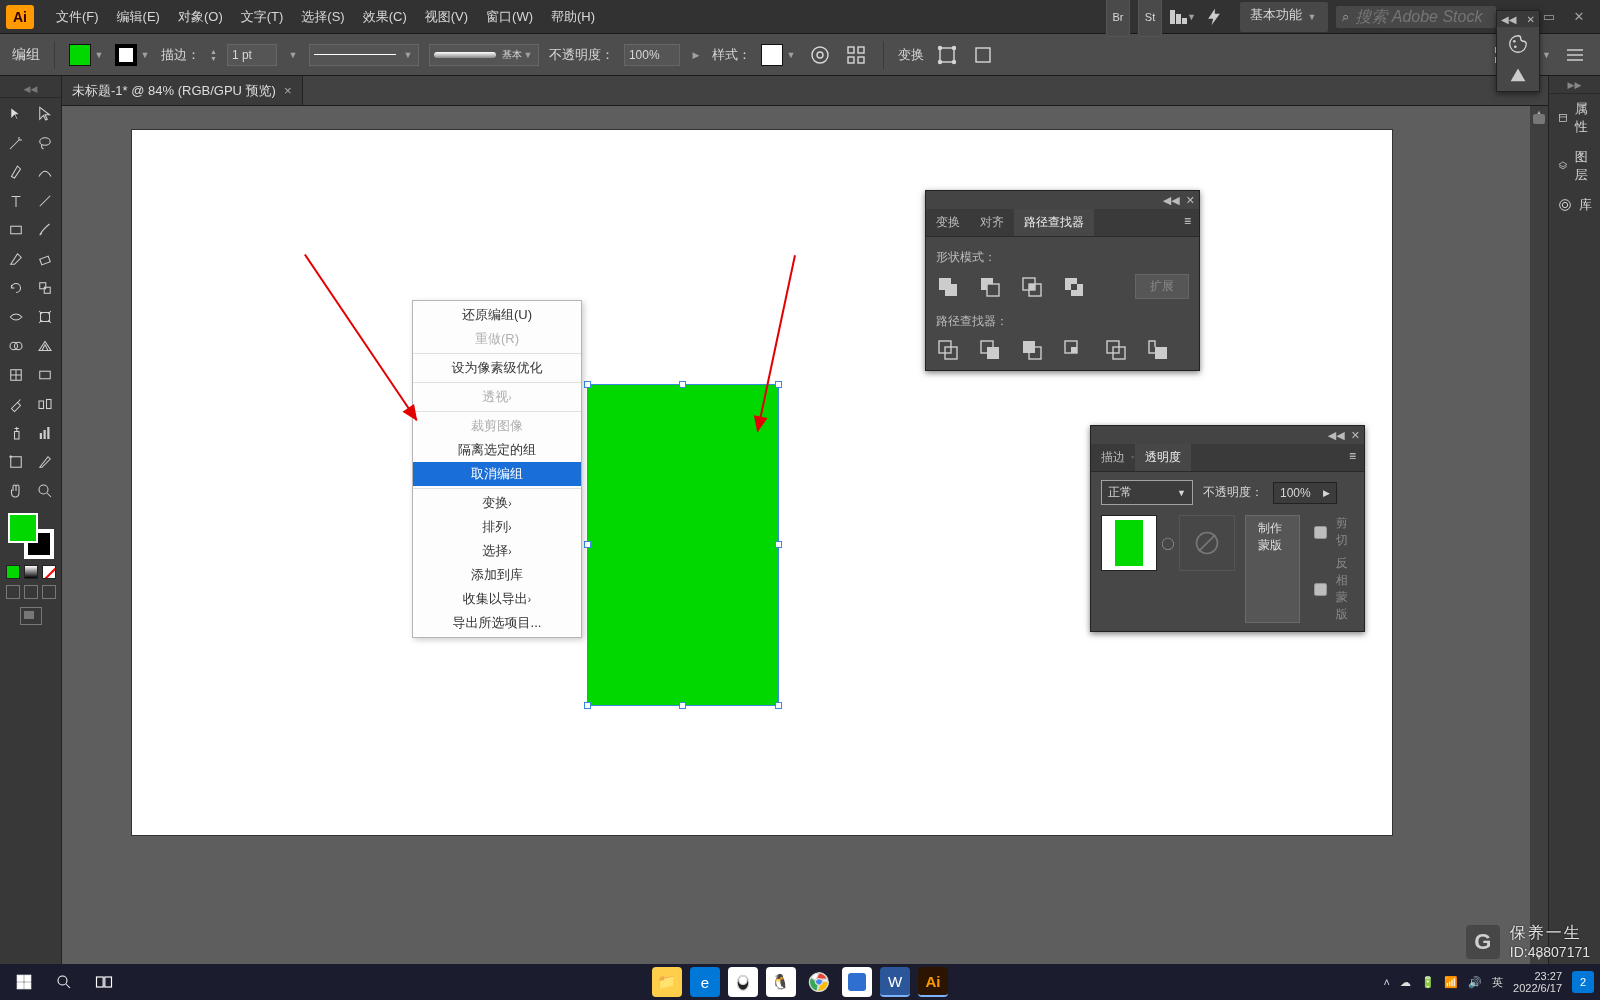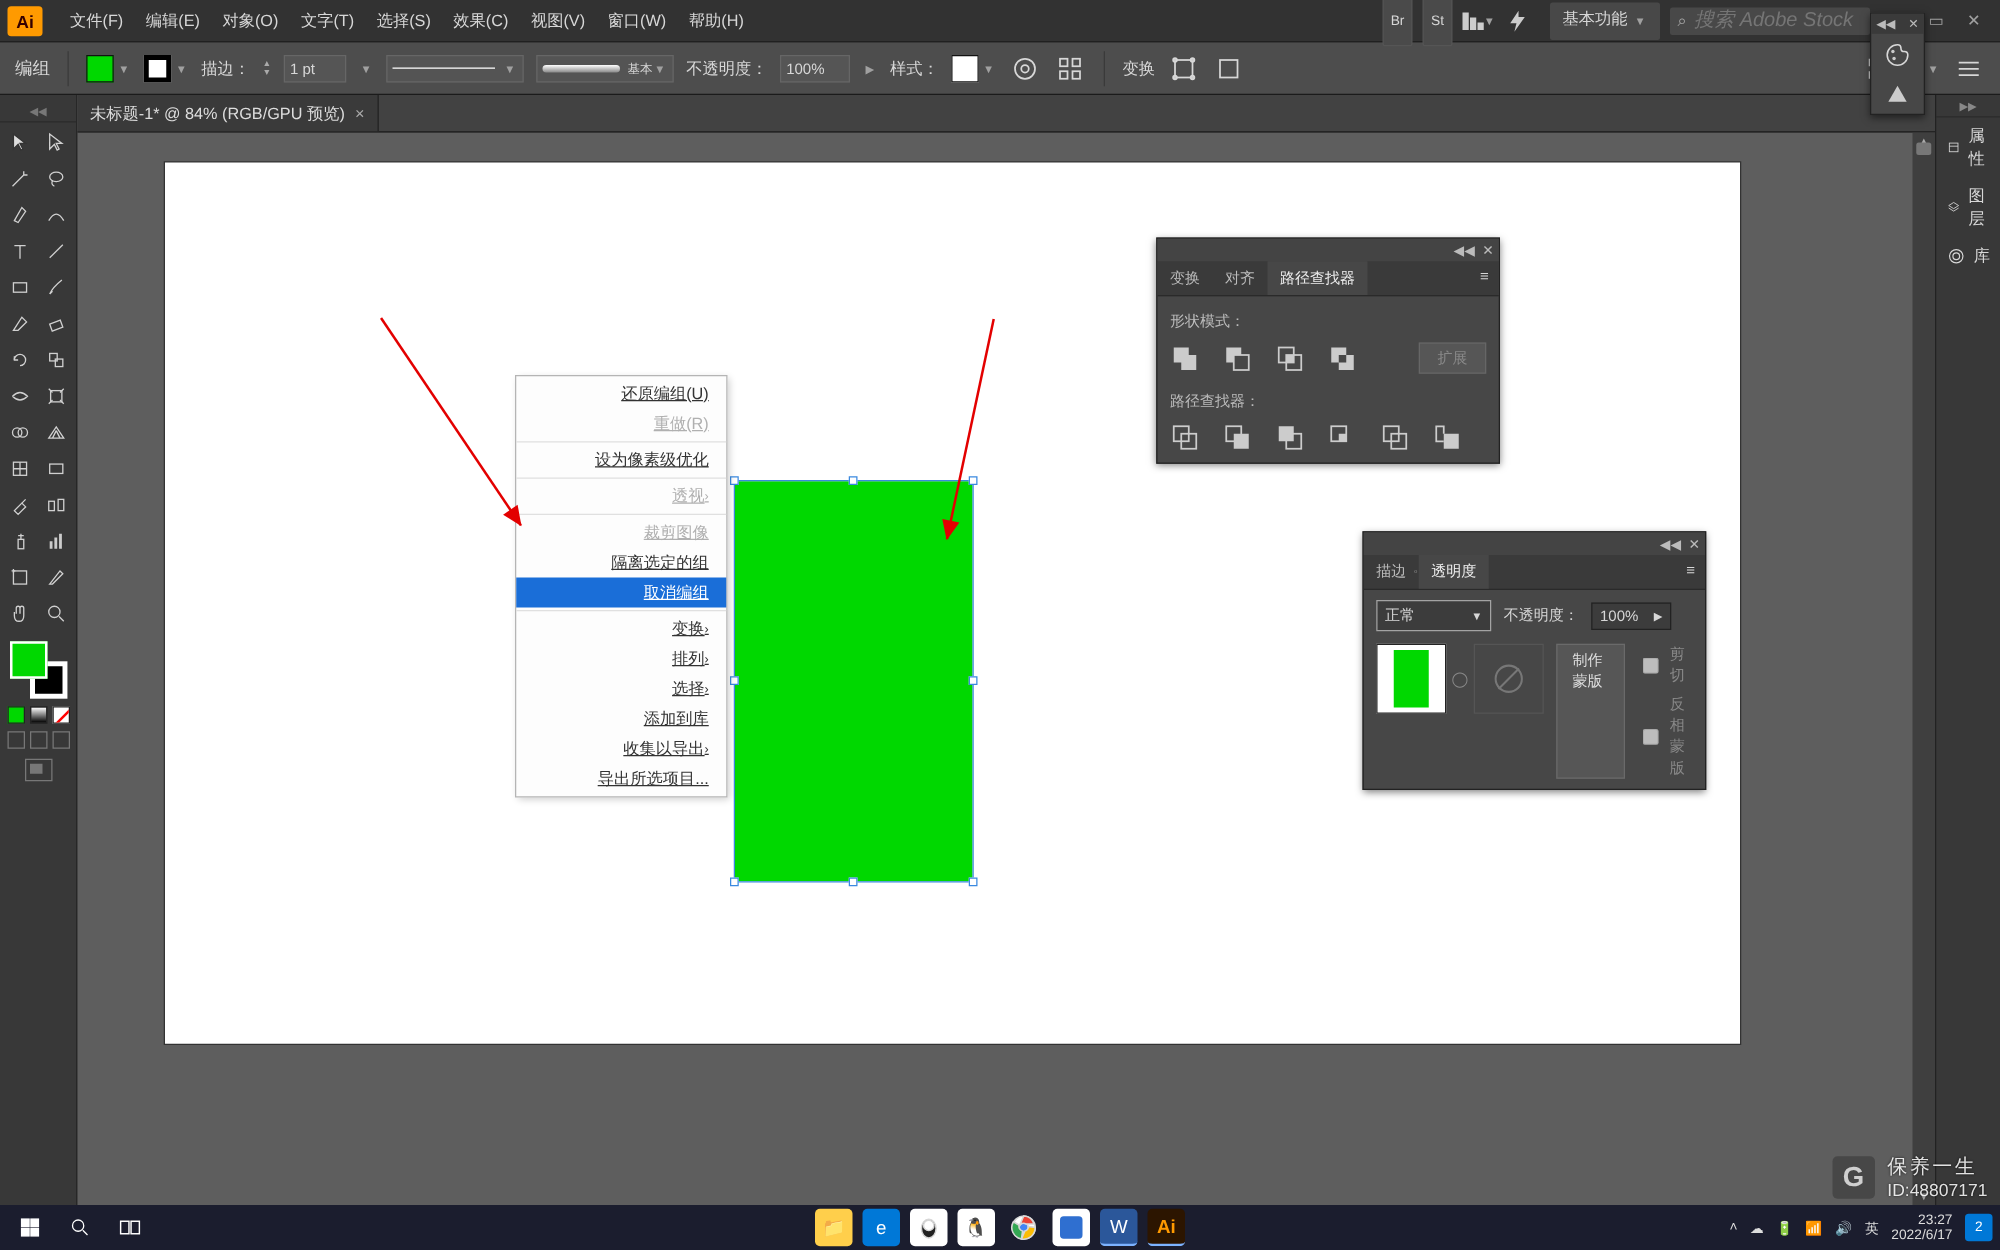--- a/index.html
+++ b/index.html
@@ -92,21 +92,21 @@
   .scroll-v .arr.up{top:0;} .scroll-v .arr.down{bottom:0;}
 
   .green-rect{position:absolute;left:456px;top:255px;width:190px;height:320px;background:var(--green);outline:1px solid #3a89e0;}
   .sel-handle{position:absolute;width:7px;height:7px;background:#fff;border:1px solid #3a89e0;}
   .sh-tl{top:-4px;left:-4px;} .sh-tm{top:-4px;left:calc(50% - 4px);} .sh-tr{top:-4px;right:-4px;}
   .sh-ml{top:calc(50% - 4px);left:-4px;} .sh-mr{top:calc(50% - 4px);right:-4px;}
   .sh-bl{bottom:-4px;left:-4px;} .sh-bm{bottom:-4px;left:calc(50% - 4px);} .sh-br{bottom:-4px;right:-4px;}
 
   
   .ctxmenu{position:absolute;left:280px;top:170px;width:170px;background:#fdfdfd;border:1px solid #b5b5b5;box-shadow:2px 2px 6px rgba(0,0,0,.2);color:#333;font-size:13px;padding:2px 0;z-index:50;}
-  .ctx-item{padding:3px 14px;display:flex;align-items:center;justify-content:flex-end;text-decoration:underline;}
+  .ctx-item{padding:3px 14px;display:flex;align-items:center;justify-content:center;}
   .ctx-item.disabled{color:#b0b0b0;}
   .ctx-item.highlight{background:var(--select-blue);color:#fff;}
   .ctx-sep{height:1px;background:#e0e0e0;margin:2px 0;}
   .ctx-sub{font-size:10px;color:inherit;}
 
   
   .red-arrow{position:absolute;width:2px;background:#e30000;transform-origin:top left;z-index:60;}
   .red-arrow::after{content:"";position:absolute;bottom:-1px;left:-6px;border-left:7px solid transparent;border-right:7px solid transparent;border-top:16px solid #e30000;}
 
   

